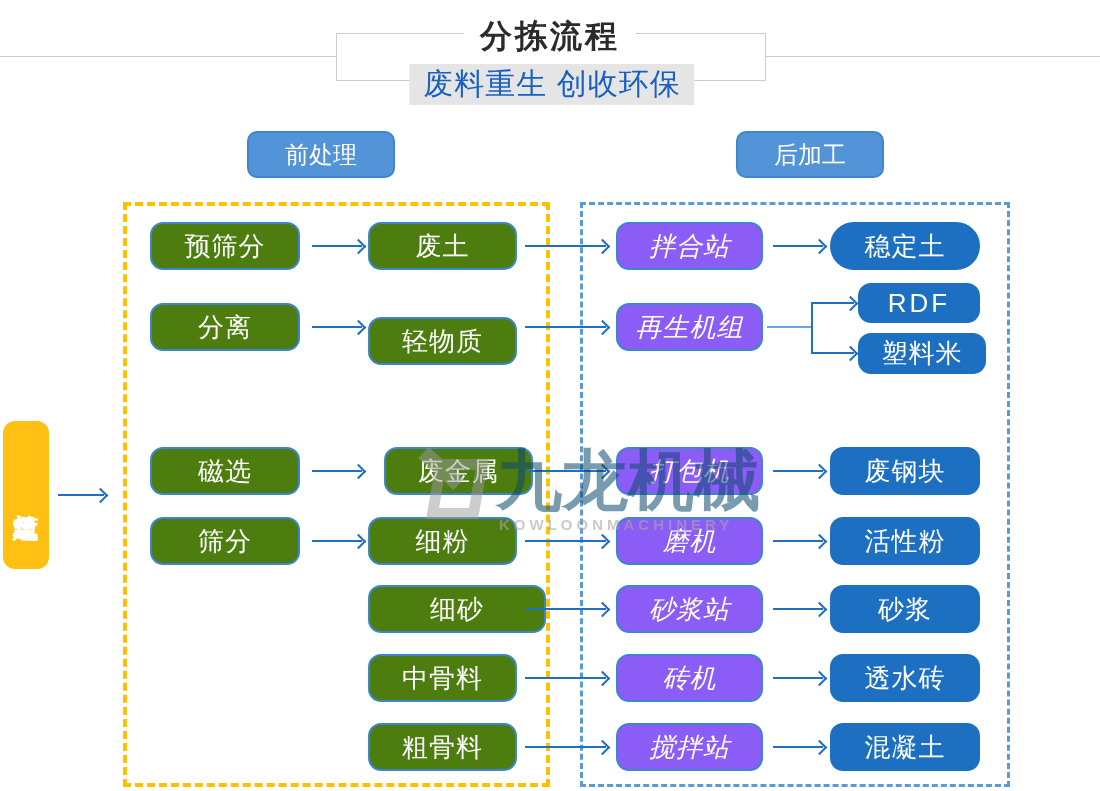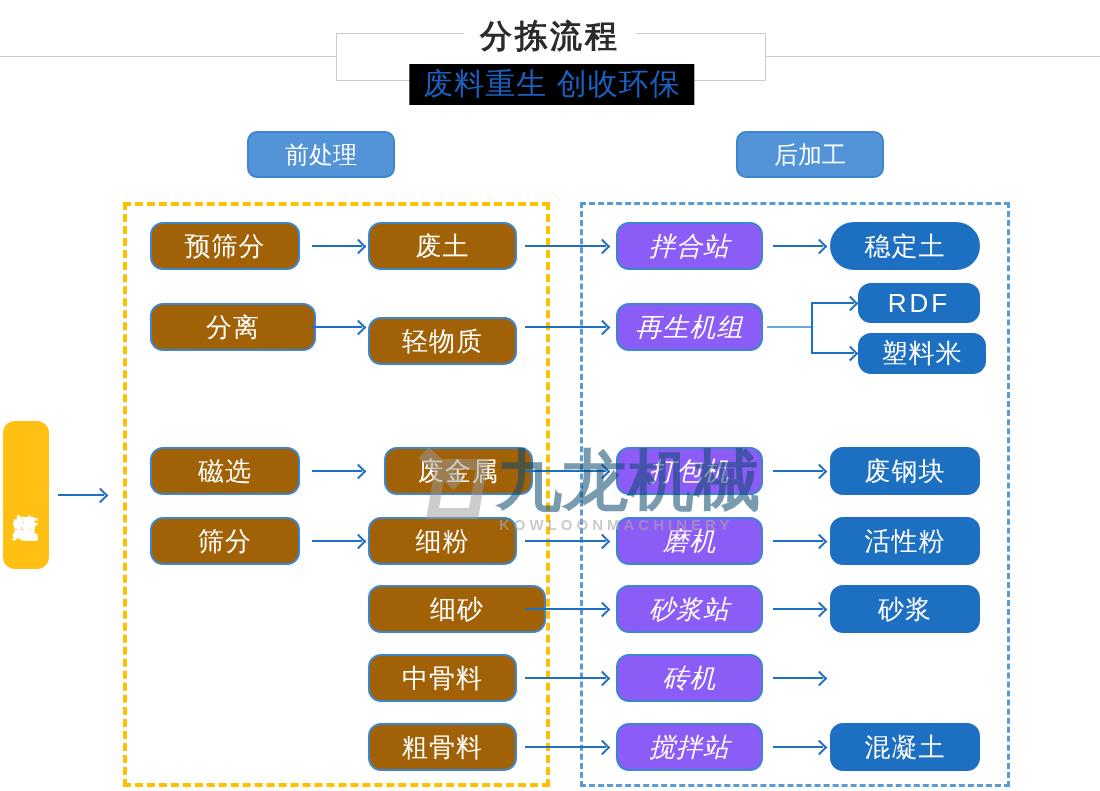--- a/index.html
+++ b/index.html
@@ -7,21 +7,21 @@
   .canvas { position:relative; width:1100px; height:791px; background:#fff; overflow:hidden; }
 
   
   .topline { position:absolute; left:0; top:56px; width:1100px; height:1px; background:#cccccc; z-index:1; }
   .header-box { position:absolute; left:336px; top:33px; width:428px; height:46px;
                 background:#fff; border:1px solid #c6cdd4; z-index:2; }
   .title { position:absolute; left:550px; top:15px; transform:translateX(-50%);
            background:#fff; padding:0 16px; z-index:3; white-space:nowrap;
            font-size:32px; font-weight:bold; letter-spacing:3px; color:#2b2b2b; }
   .subtitle { position:absolute; left:552px; top:64px; transform:translateX(-50%);
-              background:#000000; padding:0 14px; z-index:3; white-space:nowrap;
+              background:#e5e5e5; padding:0 14px; z-index:3; white-space:nowrap;
               font-size:30px; font-weight:400; letter-spacing:1px; color:#1a60c0; }
 
   
   .section-btn { position:absolute; width:148px; height:47px; box-sizing:border-box;
                  background:#5294d7; border:2px solid #3c86cf; border-radius:10px;
                  color:#fff; font-size:24px; display:flex; align-items:center; justify-content:center;
                  z-index:2; }
 
   
   .dash-left  { position:absolute; left:123px; top:202px; width:427px; height:585px;
@@ -30,21 +30,21 @@
                 border:3px dashed #5b9bd5; box-sizing:border-box; z-index:1; }
 
   
   .source-box { position:absolute; left:3px; top:421px; width:46px; height:148px;
                 background:#ffc013; border-radius:12px; color:#fff; font-weight:bold;
                 font-size:25px; line-height:1.3; writing-mode:vertical-rl; text-orientation:upright;
                 display:flex; align-items:center; justify-content:center; z-index:2; }
 
   
   .node { position:absolute; height:48px; box-sizing:border-box; border-radius:13px;
-          background:#a16207; border:2px solid #3c86cf; color:#fff; font-size:26px;
+          background:#4d7c0f; border:2px solid #3c86cf; color:#fff; font-size:26px;
           letter-spacing:1px; display:flex; align-items:center; justify-content:center;
           z-index:2; white-space:nowrap; }
   .node.alt  { background:#8b5cf6;font-style:italic; }
   .node.dark { background:#1d6fc2; border-color:#1d6fc2; }
   .node.latin { letter-spacing:3px; }
 
   
   .arrow { position:absolute; height:2px; background:#1f6fc5; z-index:2; }
   .arrow::after { content:""; position:absolute; right:-2px; top:-4px; width:9px; height:9px;
                   border-top:2px solid #1f6fc5; border-right:2px solid #1f6fc5;
@@ -76,21 +76,21 @@
 
   <div class="section-btn" style="left:247px; top:131px;">前处理</div>
   <div class="section-btn" style="left:736px; top:131px;">后加工</div>
 
   <div class="dash-left"></div>
   <div class="dash-right"></div>
 
   <div class="source-box">建筑垃圾</div>
 
   <div class="node" style="left:150px; top:222px; width:150px;">预筛分</div>
-  <div class="node" style="left:150px; top:303px; width:166px;">分离</div>
+  <div class="node" style="left:150px; top:303px; width:150px;">分离</div>
   <div class="node" style="left:150px; top:447px; width:150px;">磁选</div>
   <div class="node" style="left:150px; top:517px; width:150px;">筛分</div>
 
   <div class="node" style="left:368px; top:222px; width:149px;">废土</div>
   <div class="node" style="left:368px; top:303px; width:149px;margin-top:14px;">轻物质</div>
   <div class="node" style="left:368px; top:447px; width:149px;margin-left:16px;">废金属</div>
   <div class="node" style="left:368px; top:517px; width:149px;">细粉</div>
   <div class="node" style="left:368px; top:585px; width:178px;">细砂</div>
   <div class="node" style="left:368px; top:654px; width:149px;">中骨料</div>
   <div class="node" style="left:368px; top:723px; width:149px;">粗骨料</div>
@@ -102,20 +102,21 @@
   <div class="node alt" style="left:616px; top:585px; width:147px;">砂浆站</div>
   <div class="node alt" style="left:616px; top:654px; width:147px;">砖机</div>
   <div class="node alt" style="left:616px; top:723px; width:147px;">搅拌站</div>
 
   <div class="node dark" style="left:830px; top:222px; width:150px;border-radius:24px;">稳定土</div>
   <div class="node dark latin" style="left:858px; top:283px; width:122px; height:40px;">RDF</div>
   <div class="node dark" style="left:858px; top:333px; width:128px; height:41px;">塑料米</div>
   <div class="node dark" style="left:830px; top:447px; width:150px;">废钢块</div>
   <div class="node dark" style="left:830px; top:517px; width:150px;">活性粉</div>
   <div class="node dark" style="left:830px; top:585px; width:150px;">砂浆</div>
+  <div class="node dark" style="left:830px; top:654px; width:150px;">透水砖</div>
   <div class="node dark" style="left:830px; top:723px; width:150px;">混凝土</div>
 
   <div class="arrow" style="left:58px;  top:494px; width:46px;"></div>
 
   <div class="arrow" style="left:312px; top:245px; width:50px;"></div>
   <div class="arrow" style="left:312px; top:326px; width:50px;"></div>
   <div class="arrow" style="left:312px; top:470px; width:50px;"></div>
   <div class="arrow" style="left:312px; top:540px; width:50px;"></div>
 
   <div class="arrow" style="left:525px; top:245px; width:81px;"></div>

